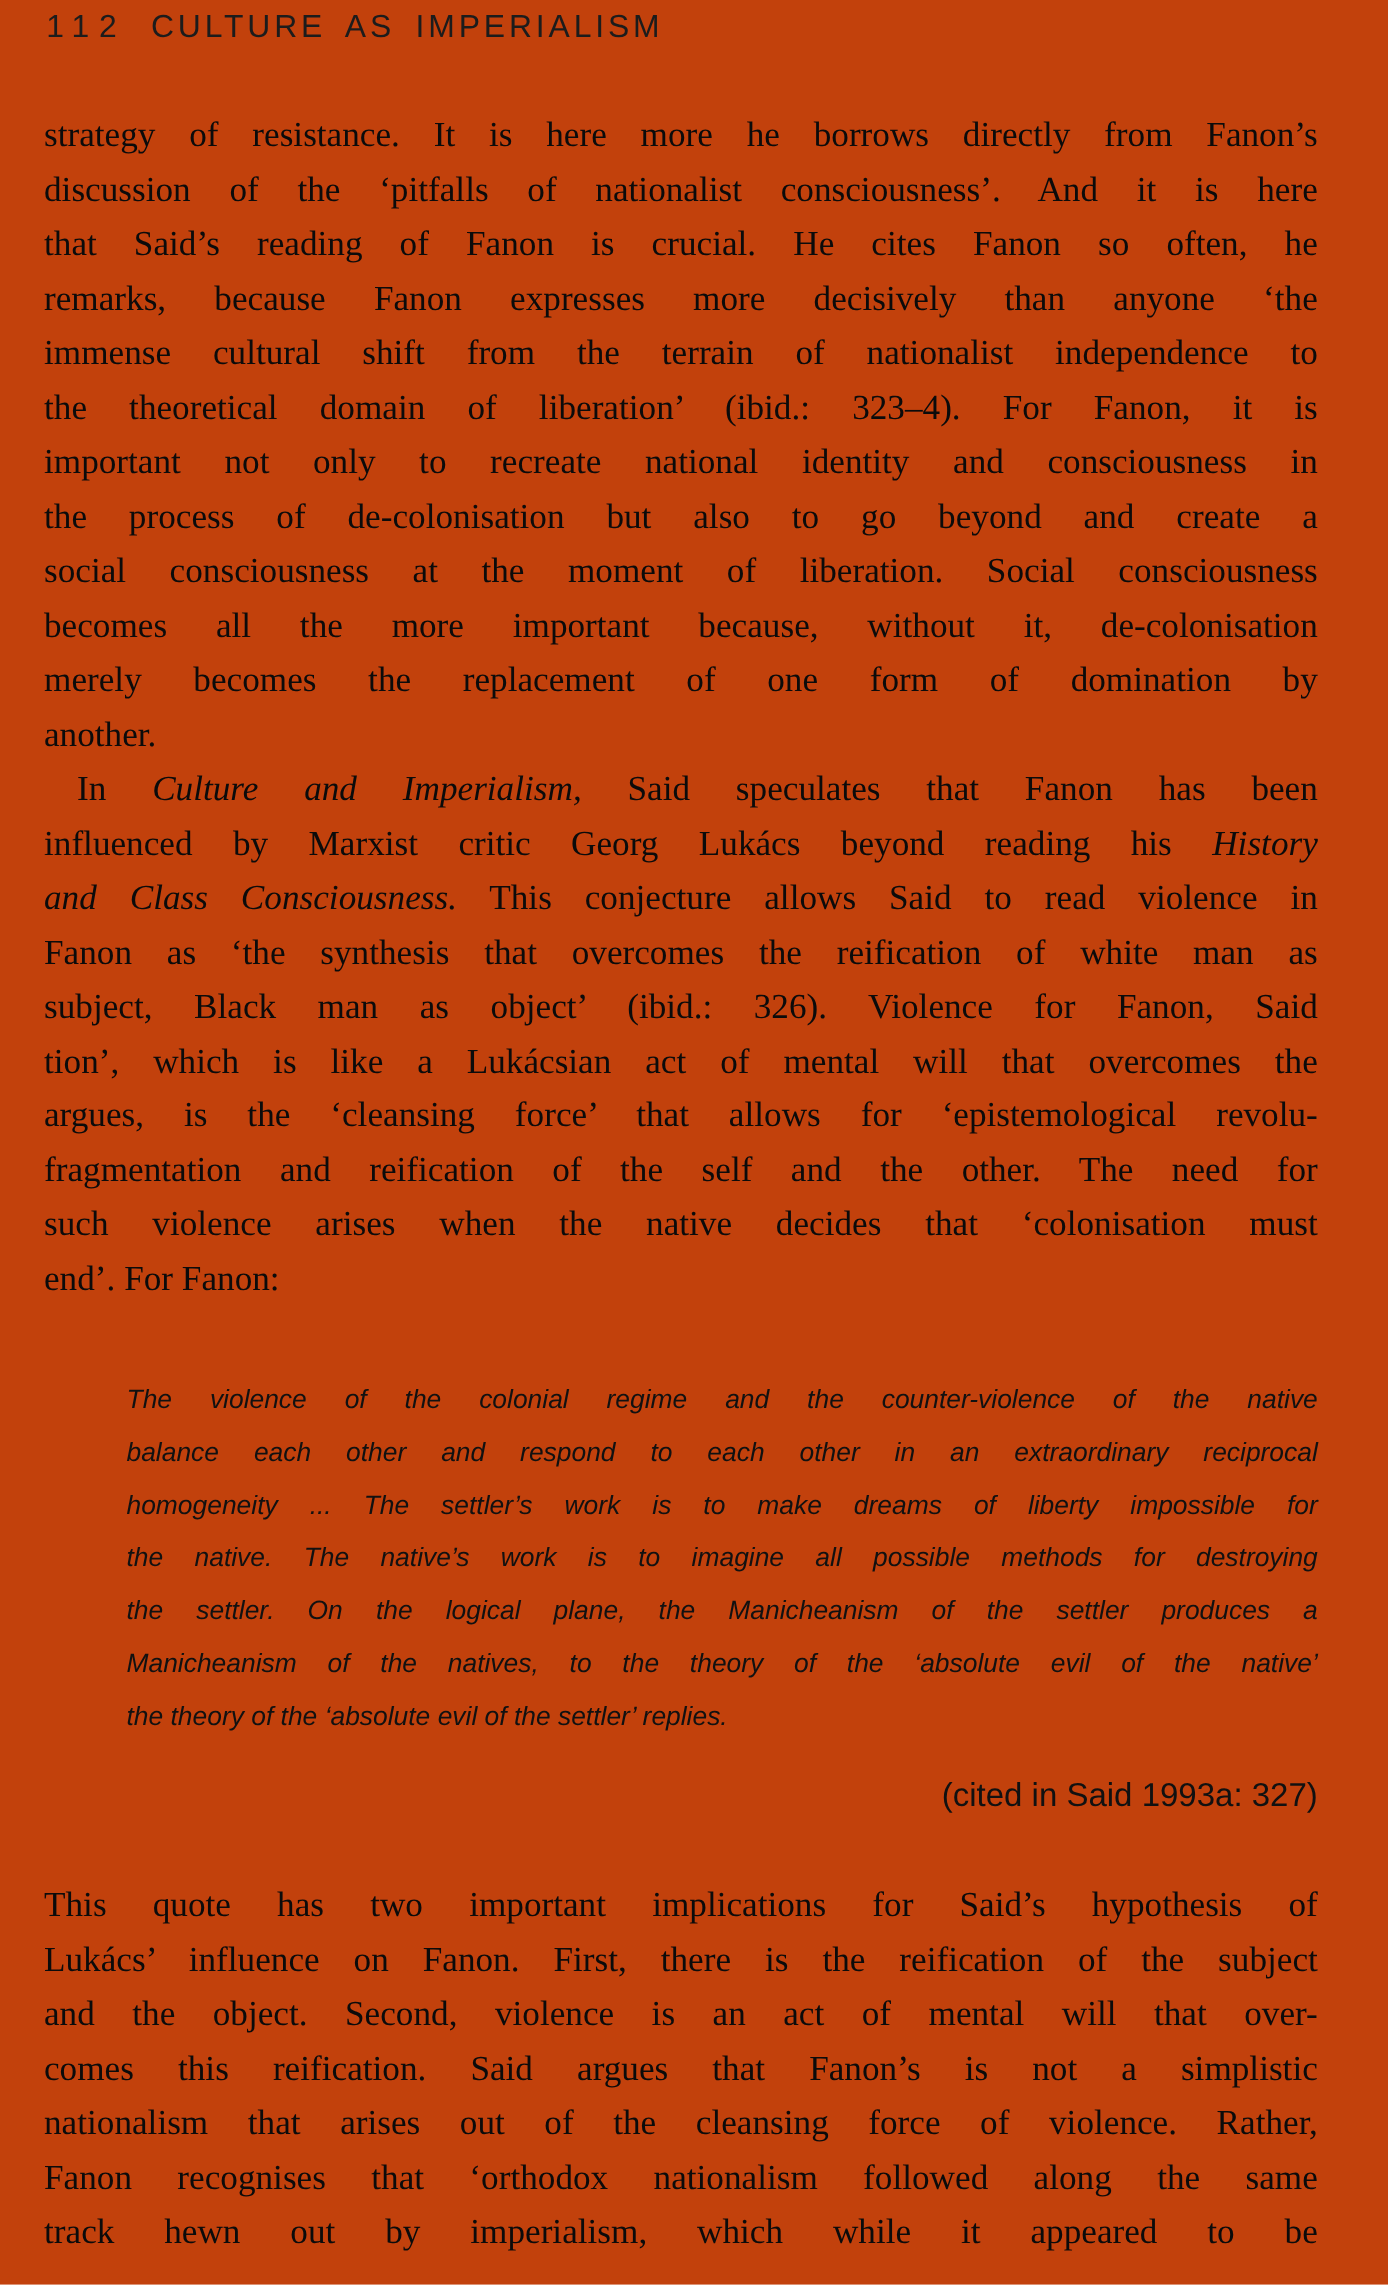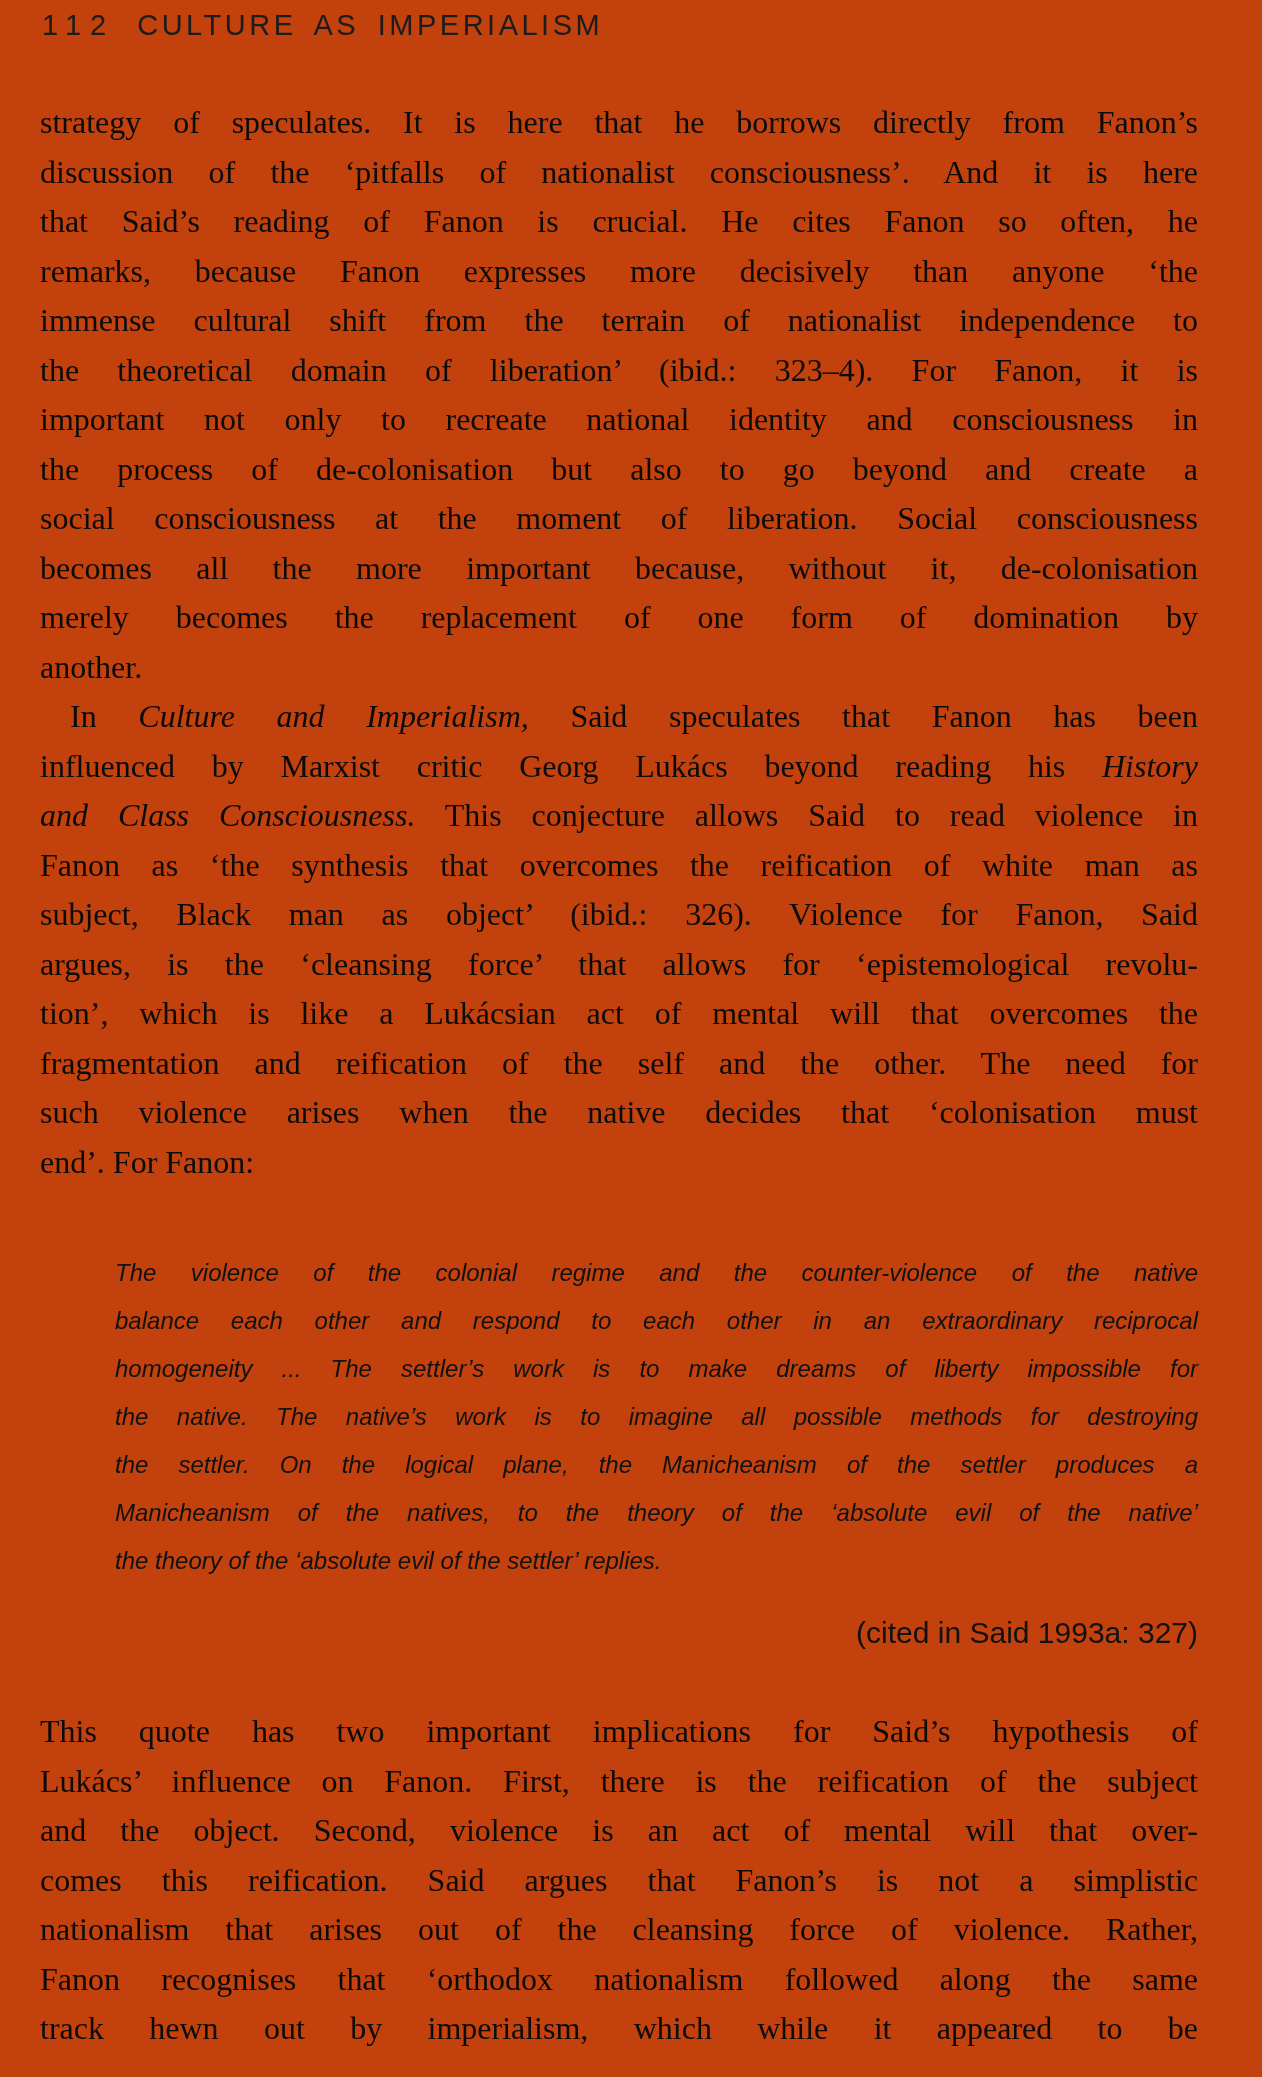--- a/index.html
+++ b/index.html
@@ -50,41 +50,41 @@
 </style>
 </head>
 <body>
 
 <div class="page">
   <div class="header">
     <span class="num">112</span><span class="title">CULTURE AS IMPERIALISM</span>
   </div>
   <div class="content">
       <div class="para">
-        <div class="jline"><span>strategy of speculates. It is here that he borrows directly from Fanon’s</span></div>
+        <div class="jline"><span>strategy of resistance. It is here more he borrows directly from Fanon’s</span></div>
         <div class="jline"><span>discussion of the ‘pitfalls of nationalist consciousness’. And it is here</span></div>
         <div class="jline"><span>that Said’s reading of Fanon is crucial. He cites Fanon so often, he</span></div>
         <div class="jline"><span>remarks, because Fanon expresses more decisively than anyone ‘the</span></div>
         <div class="jline"><span>immense cultural shift from the terrain of nationalist independence to</span></div>
         <div class="jline"><span>the theoretical domain of liberation’ (ibid.: 323–4). For Fanon, it is</span></div>
         <div class="jline"><span>important not only to recreate national identity and consciousness in</span></div>
         <div class="jline"><span>the process of de-colonisation but also to go beyond and create a</span></div>
         <div class="jline"><span>social consciousness at the moment of liberation. Social consciousness</span></div>
         <div class="jline"><span>becomes all the more important because, without it, de-colonisation</span></div>
         <div class="jline"><span>merely becomes the replacement of one form of domination by</span></div>
         <div class="jline last"><span>another.</span></div>
       </div>
       <div class="para">
         <div class="jline indent"><span>In </span><span class="it">Culture and Imperialism,</span><span> Said speculates that Fanon has been</span></div>
         <div class="jline"><span>influenced by Marxist critic Georg Lukács beyond reading his </span><span class="it">History</span></div>
         <div class="jline"><span class="it">and Class Consciousness.</span><span> This conjecture allows Said to read violence in</span></div>
         <div class="jline"><span>Fanon as ‘the synthesis that overcomes the reification of white man as</span></div>
         <div class="jline"><span>subject, Black man as object’ (ibid.: 326). Violence for Fanon, Said</span></div>
+        <div class="jline"><span>tion’, which is like a Lukácsian act of mental will that overcomes the</span></div>
         <div class="jline"><span>argues, is the ‘cleansing force’ that allows for ‘epistemological revolu-</span></div>
-        <div class="jline"><span>tion’, which is like a Lukácsian act of mental will that overcomes the</span></div>
         <div class="jline"><span>fragmentation and reification of the self and the other. The need for</span></div>
         <div class="jline"><span>such violence arises when the native decides that ‘colonisation must</span></div>
         <div class="jline last"><span>end’. For Fanon:</span></div>
       </div>
       <div class="quote">
         <div class="jline"><span>The violence of the colonial regime and the counter-violence of the native</span></div>
         <div class="jline"><span>balance each other and respond to each other in an extraordinary reciprocal</span></div>
         <div class="jline"><span>homogeneity ... The settler’s work is to make dreams of liberty impossible for</span></div>
         <div class="jline"><span>the native. The native’s work is to imagine all possible methods for destroying</span></div>
         <div class="jline"><span>the settler. On the logical plane, the Manicheanism of the settler produces a</span></div>

